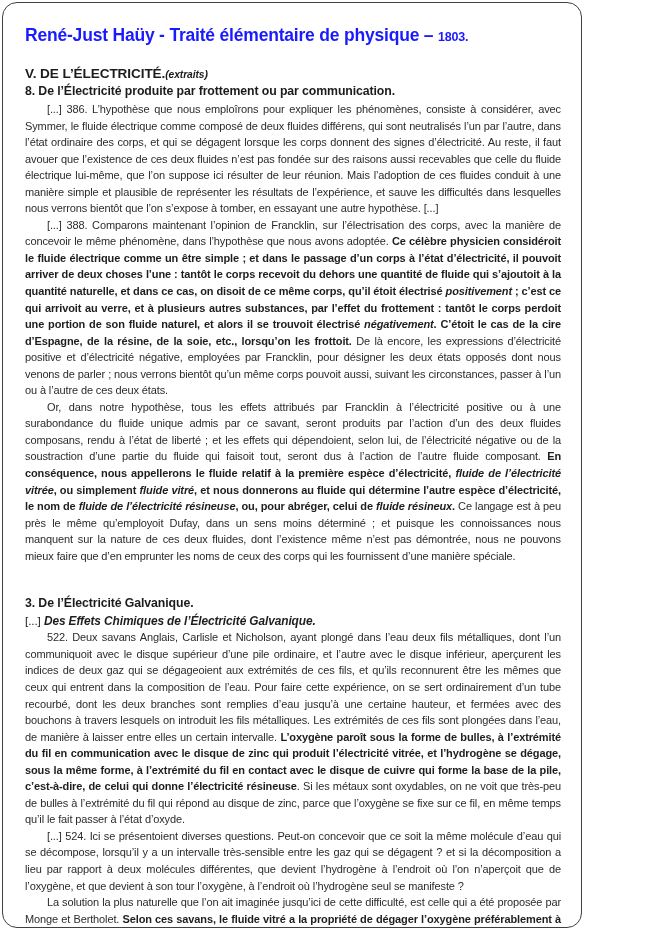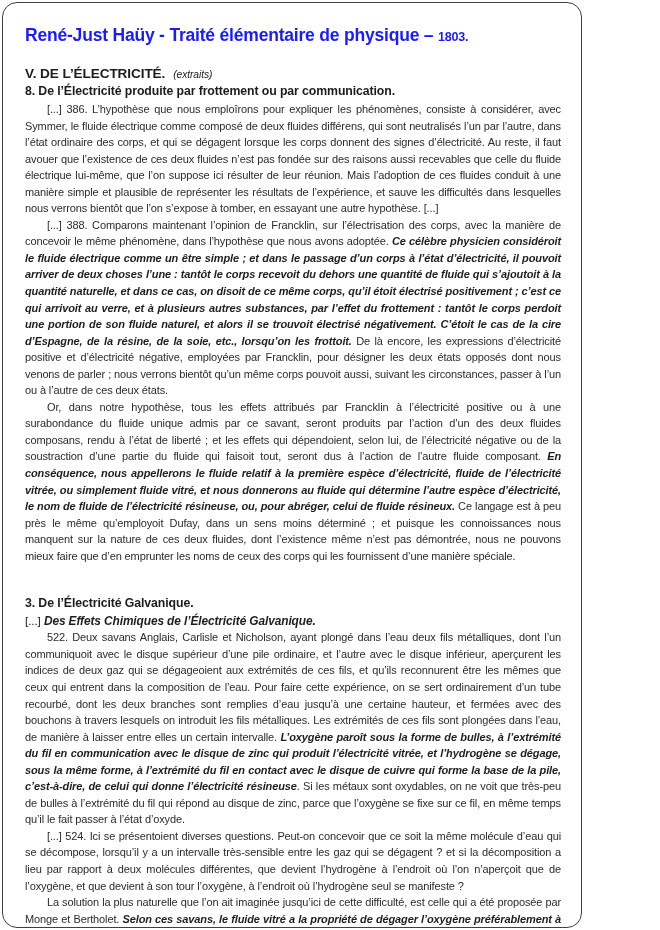--- a/index.html
+++ b/index.html
@@ -28,23 +28,23 @@
   .doc-title .year { font-size: 12.5px; }
   .chapter-heading {
     font-size: 13.6px;
     font-weight: bold;
     color: #1c1c1c;
     line-height: 17px;
     letter-spacing: -0.1px;
   }
   .chapter-note {
     font-size: 10.3px;
-    font-weight: normal;
+    font-weight: bold;
     font-style: italic;
-    margin-left: 8px;
+    margin-left: 0;
   }
   .section-heading {
     font-size: 12.3px;
     font-weight: bold;
     color: #1c1c1c;
     line-height: 17px;
     margin-bottom: 1px;
     letter-spacing: -0.1px;
   }
   .section-heading.galvanic { margin-top: 31px; }
@@ -57,21 +57,21 @@
   .subsection-heading .run-bi { font-size: 11.9px; }
   p.body-para {
     font-size: 11px;
     line-height: 16.55px;
     color: #2b2b2b;
     text-align: justify;
     text-indent: 22px;
     letter-spacing: -0.12px;
   }
   .run-r { font-weight: normal; font-style: normal; }
-  .run-b { font-weight: bold; color: #1e1e1e; font-style: italic; }
+  .run-b { font-weight: bold; color: #1e1e1e; }
   .run-i { }
   .run-bi { font-weight: bold; font-style: italic; color: #1e1e1e; }
 </style>
 </head>
 <body>
 
 <div class="page">
 
   <div class="doc-title">
     <span>René-Just Haüy - Traité élémentaire de physique – </span><span class="year">1803.</span>

